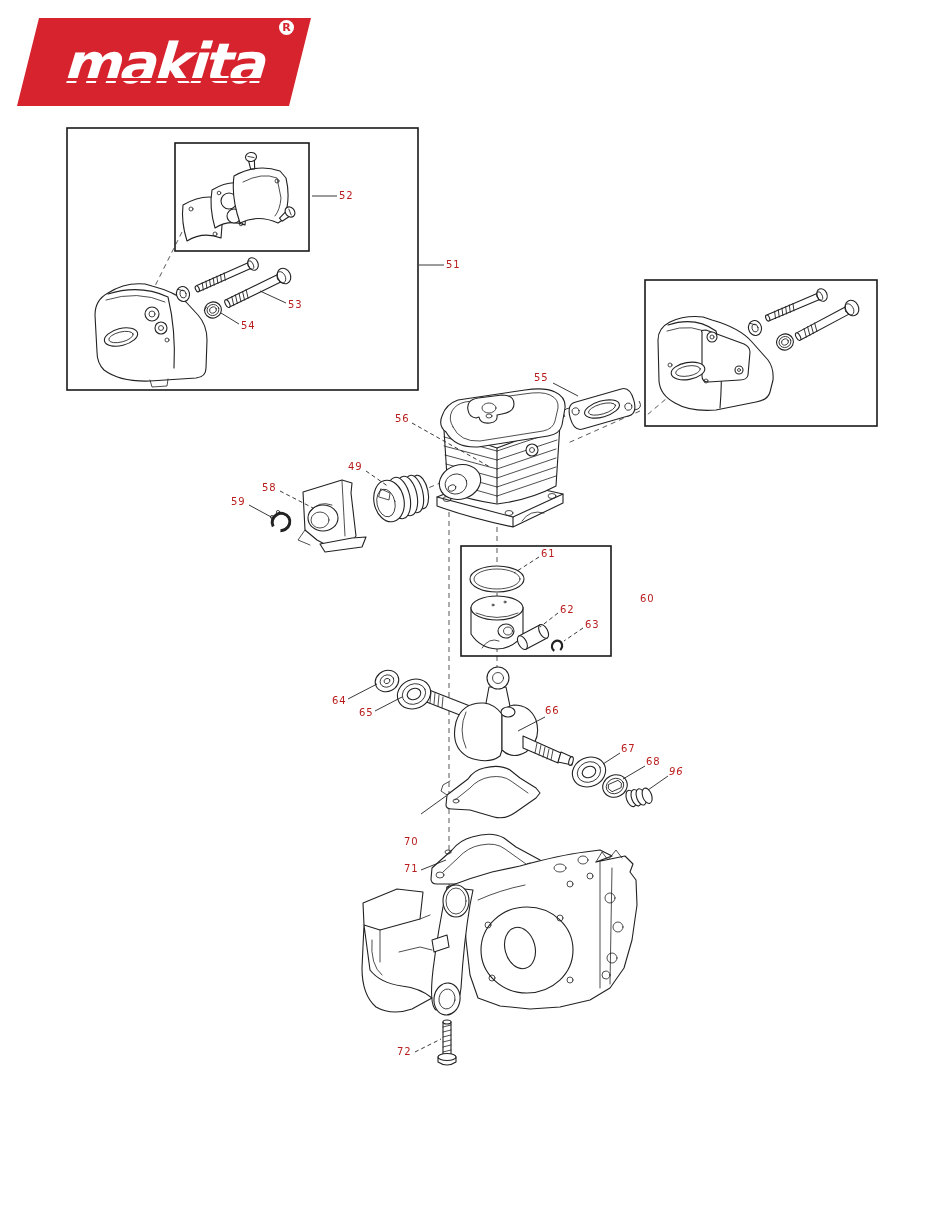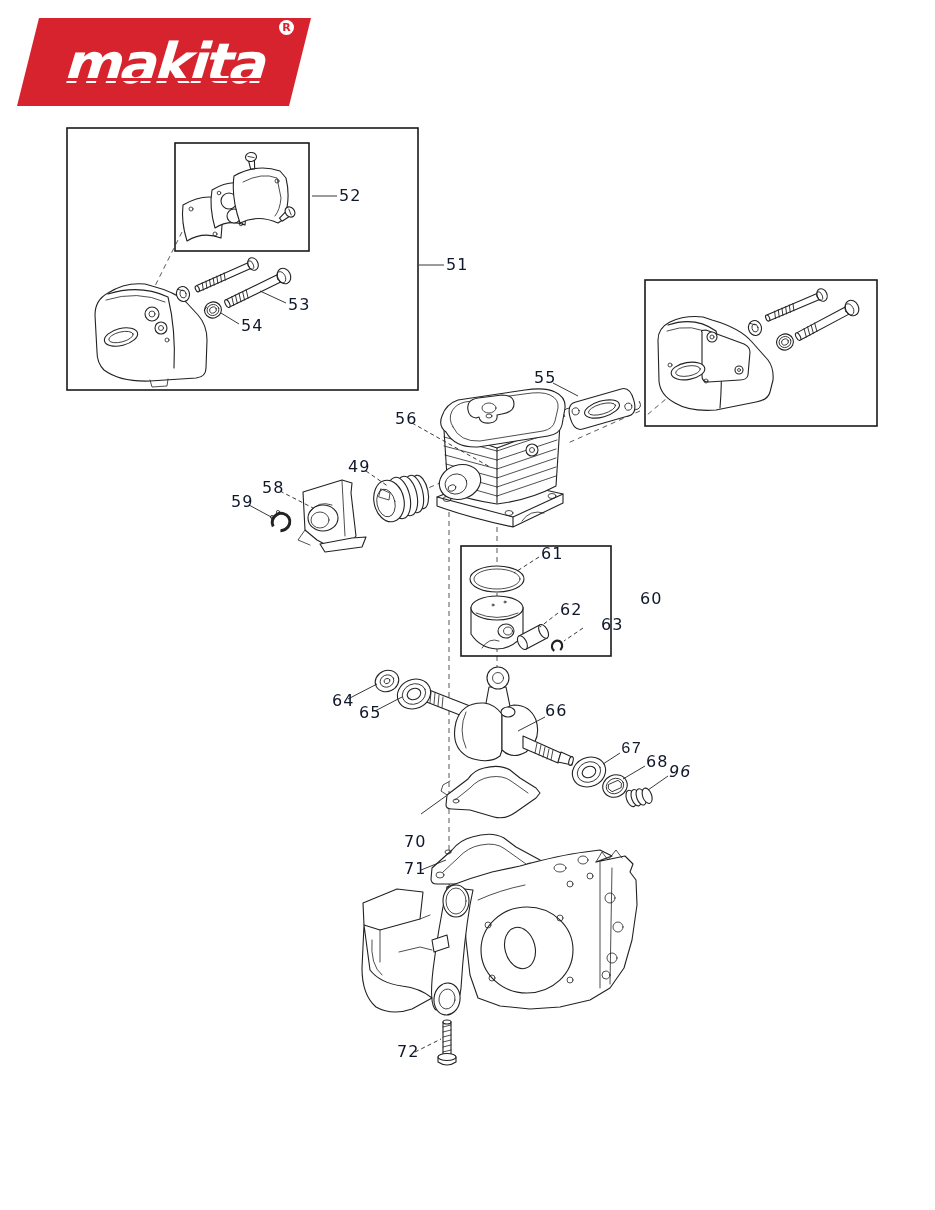--- a/index.html
+++ b/index.html
@@ -18,21 +18,21 @@
              border-radius:50%;color:#d7232e;font-size:11px;line-height:15px;text-align:center;
              font-style:normal;font-weight:bold;}
   
   svg{position:absolute;left:0;top:0;}
   .ln{stroke:#222;stroke-width:1.1;fill:none;stroke-linecap:round;stroke-linejoin:round;}
   .fw{stroke:#222;stroke-width:1.1;fill:#fff;stroke-linejoin:round;}
   .thin{stroke-width:0.8;}
   .dash{stroke:#444;stroke-width:0.9;stroke-dasharray:5 4;fill:none;}
   .box{fill:none;stroke:#1a1a1a;stroke-width:1.6;}
   
-  .callout{position:absolute;color:#0f172a;font-size:16px;letter-spacing:1px;line-height:14px;
+  .callout{position:absolute;color:#b91c1c;font-size:10px;letter-spacing:1px;line-height:14px;
            font-family:"DejaVu Sans","Liberation Sans",sans-serif;}
 </style>
 </head>
 <body>
 
 <div id="canvas">
 
   <div class="logo">
     <div class="logo-bg"></div>
     <div class="logo-text">makita</div>
@@ -466,24 +466,24 @@
       <div class="callout" style="left: 288px; top: 298px;">53</div>
       <div class="callout" style="left: 241px; top: 319px;">54</div>
       <div class="callout" style="left: 534px; top: 371px;">55</div>
       <div class="callout" style="left: 395px; top: 412px;">56</div>
       <div class="callout" style="left: 348px; top: 460px;">49</div>
       <div class="callout" style="left: 262px; top: 481px;">58</div>
       <div class="callout" style="left: 231px; top: 495px;">59</div>
       <div class="callout" style="left: 640px; top: 592px;">60</div>
       <div class="callout" style="left: 541px; top: 547px;">61</div>
       <div class="callout" style="left: 560px; top: 603px;">62</div>
-      <div class="callout" style="left: 585px; top: 618px; margin-left: 16px;">63</div>
+      <div class="callout" style="left: 585px; top: 618px;">63</div>
       <div class="callout" style="left: 332px; top: 694px;">64</div>
       <div class="callout" style="left: 359px; top: 706px;">65</div>
       <div class="callout" style="left: 536px; top: 704px; margin-left: 9px;">66</div>
-      <div class="callout" style="left: 621px; top: 742px; font-family: Liberation Mono, monospace;">67</div>
+      <div class="callout" style="left: 621px; top: 742px;">67</div>
       <div class="callout" style="left: 646px; top: 755px;">68</div>
       <div class="callout" style="left: 669px; top: 765px; font-style: italic;">96</div>
       <div class="callout" style="left: 404px; top: 807px; margin-top: 28px;">70</div>
       <div class="callout" style="left: 404px; top: 862px;">71</div>
       <div class="callout" style="left: 397px; top: 1045px;">72</div>
     </div>
 </div>
 
 </body></html>

